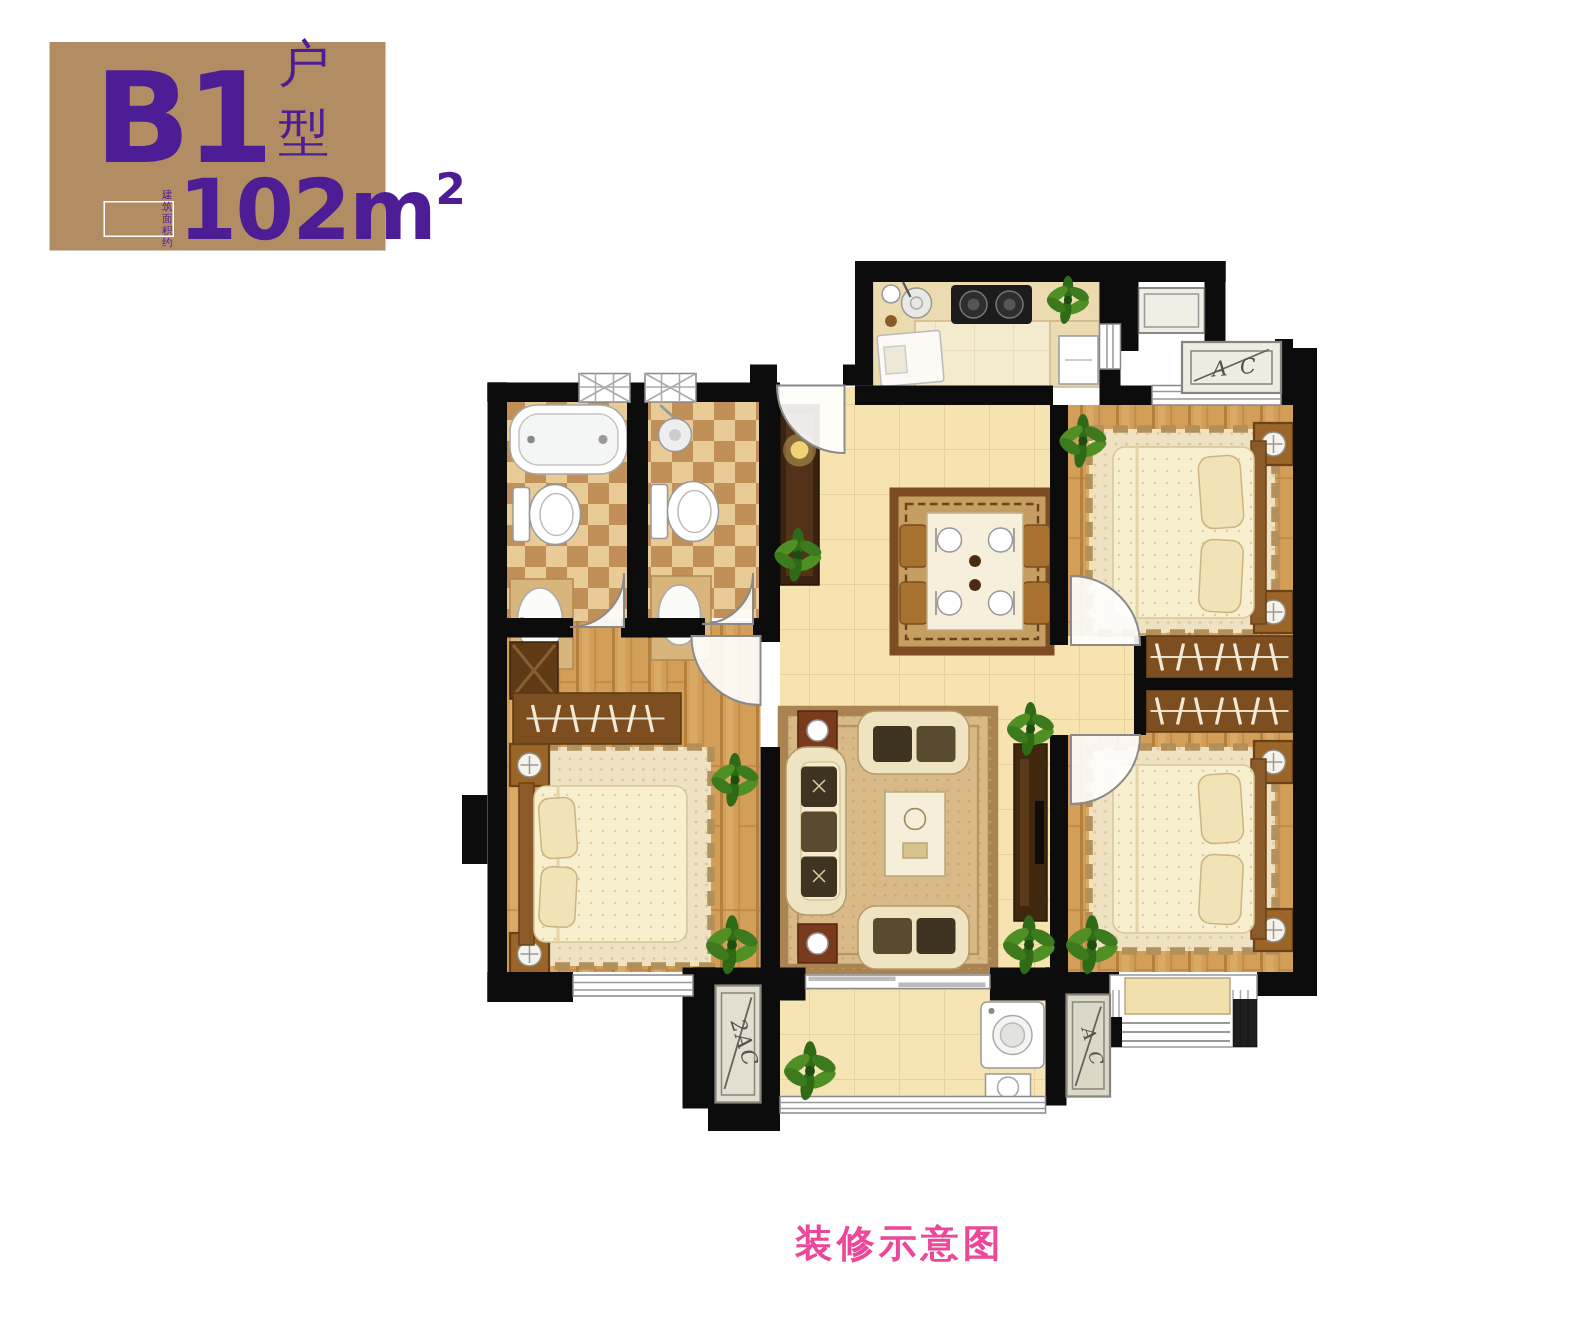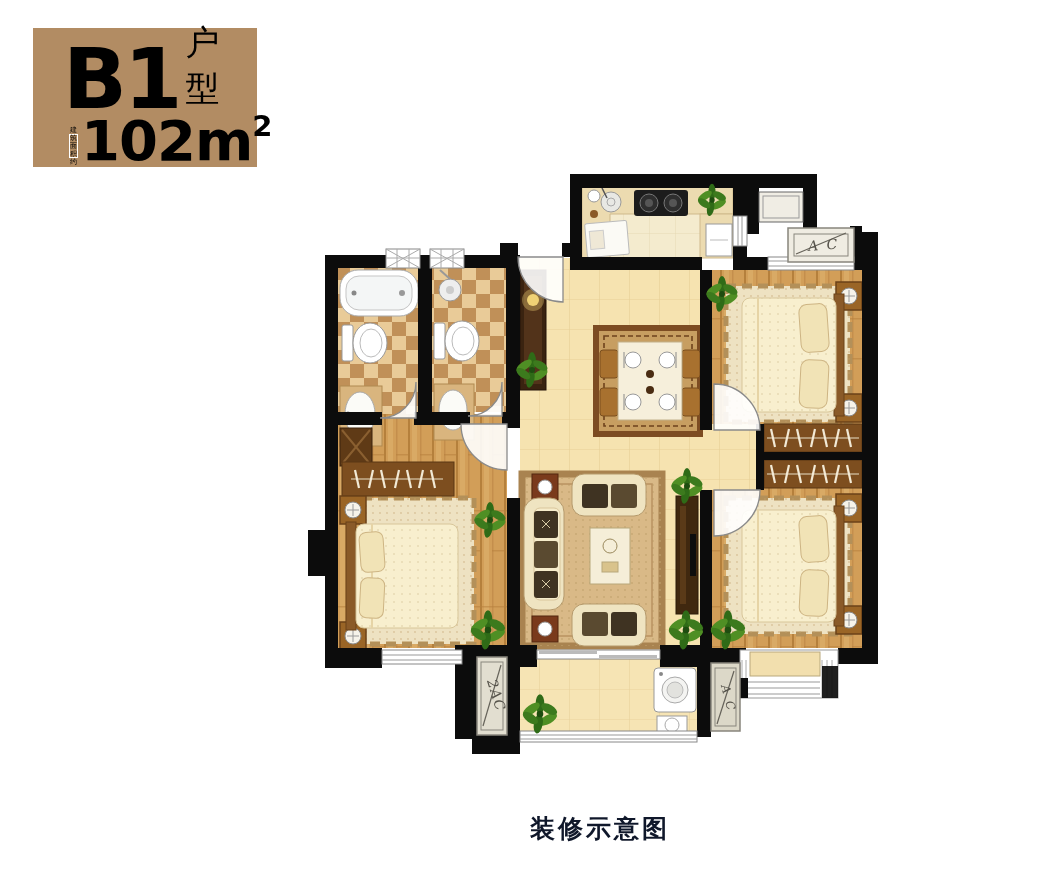--- a/index.html
+++ b/index.html
@@ -1,33 +1,33 @@
 <!DOCTYPE html>
 <html><head>
 <meta charset="utf-8">
 <style>
   html,body{margin:0;padding:0;background:#ffffff;}
   .page{position:relative;width:1056px;height:888px;background:#ffffff;overflow:hidden;
         font-family:"DejaVu Sans","Liberation Sans",sans-serif;}
   .plan-svg{position:absolute;left:0;top:0;}
   
   .badge{position:absolute;left:33px;top:28px;width:224px;height:139px;background:#b28c63;
-         color:#000000;z-index:5;}
+         color:#4c1d95;z-index:5;}
   .badge-line1{display:flex;align-items:flex-end;padding-left:30px;margin-top:2px;height:88px;}
   .unit-code{font-size:84px;font-weight:800;line-height:.92;letter-spacing:-3px;}
   .unit-type{font-size:34px;font-weight:400;margin-left:6px;margin-bottom:6px;letter-spacing:2px;}
   .badge-line2{display:flex;align-items:flex-end;padding-left:36px;margin-top:-4px;}
   .note-box{display:flex;flex-direction:column;justify-content:center;align-items:center;
             width:26px;height:22px;border:1px solid #ffffff;font-size:7px;line-height:1.15;
-            margin-right:3px;margin-bottom:9px;letter-spacing:0;}
+            margin-right:3px;margin-bottom:9px;letter-spacing:0;padding-left:38px;}
   .area-value{font-size:56px;font-weight:700;line-height:.95;letter-spacing:-1px;}
   .area-sup{font-size:29px;font-weight:700;position:relative;top:-24px;}
   
   .caption{position:absolute;left:600px;top:812px;transform:translateX(-50%);
-           font-size:25px;font-weight:bold;color:#0f172a;letter-spacing:3px;z-index:5;}
+           font-size:25px;font-weight:bold;color:#ec4899;letter-spacing:3px;z-index:5;}
 </style>
 </head>
 <body>
 
 <div class="page">
 
   <div class="badge">
     <div class="badge-line1">
       <span class="unit-code">B1</span>
       <span class="unit-type">户型</span>

